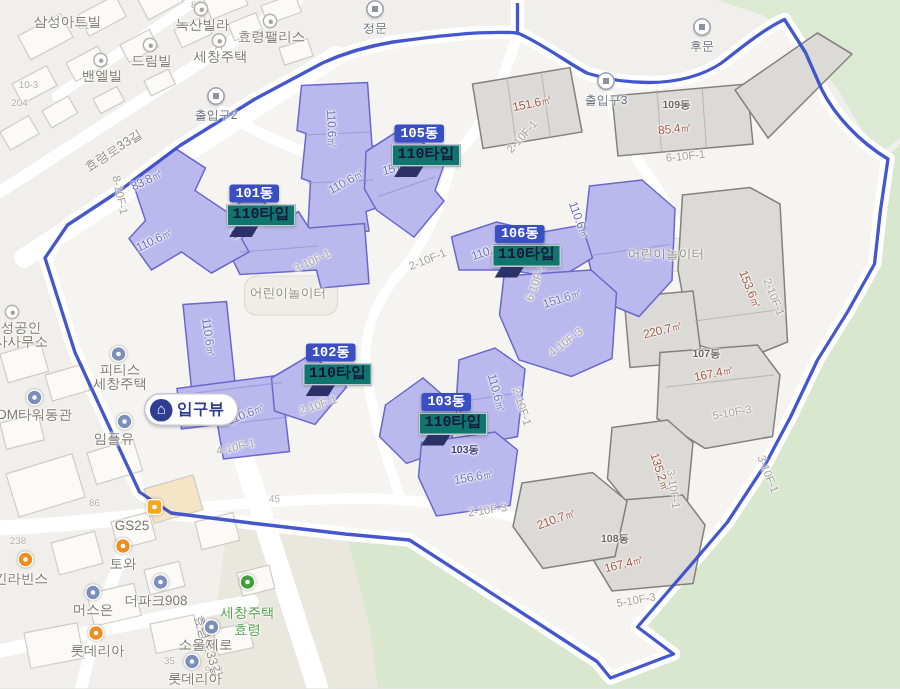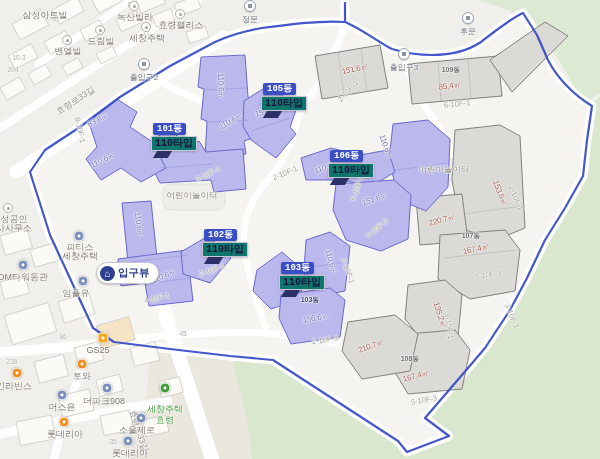--- a/index.html
+++ b/index.html
@@ -276,21 +276,21 @@
       <div class="lbl poi" style="left: 14px; top: 219px;">성공인</div>
       <div class="lbl poi" style="left: 14px; top: 228px;">사사무소</div>
       <div class="poi-ic ic-blue" style="left: 79px; top: 236px;"></div>
       <div class="lbl poi" style="left: 80px; top: 247px;">피티스</div>
       <div class="lbl poi" style="left: 80px; top: 256px;">세창주택</div>
       <div class="poi-ic ic-blue" style="left: 23px; top: 265px;"></div>
       <div class="lbl poi" style="left: 23px; top: 277px;">DM타워동관</div>
       <div class="poi-ic ic-blue" style="left: 83px; top: 281px;"></div>
       <div class="lbl poi" style="left: 76px; top: 293px;">임플유</div>
       <div class="poi-ic ic-gs" style="left: 103px; top: 338px;"></div>
-      <div class="lbl poi" style="left: 98px; top: 350px;">GS25</div>
+      <div class="lbl poi" style="left: 88px; top: 350px;">GS25</div>
       <div class="poi-ic ic-orange" style="left: 82px; top: 364px;"></div>
       <div class="lbl poi" style="left: 82px; top: 376px;">토와</div>
       <div class="poi-ic ic-orange" style="left: 17px; top: 373px;"></div>
       <div class="lbl poi" style="left: 5px; top: 386px;">배스킨라빈스</div>
       <div class="poi-ic ic-blue" style="left: 62px; top: 395px;"></div>
       <div class="lbl poi" style="left: 62px; top: 407px;">머스은</div>
       <div class="poi-ic ic-blue" style="left: 107px; top: 388px;"></div>
       <div class="lbl poi" style="left: 104px; top: 401px;">더파크908</div>
       <div class="poi-ic ic-orange" style="left: 64px; top: 422px;"></div>
       <div class="lbl poi" style="left: 65px; top: 434px;">롯데리아</div>

